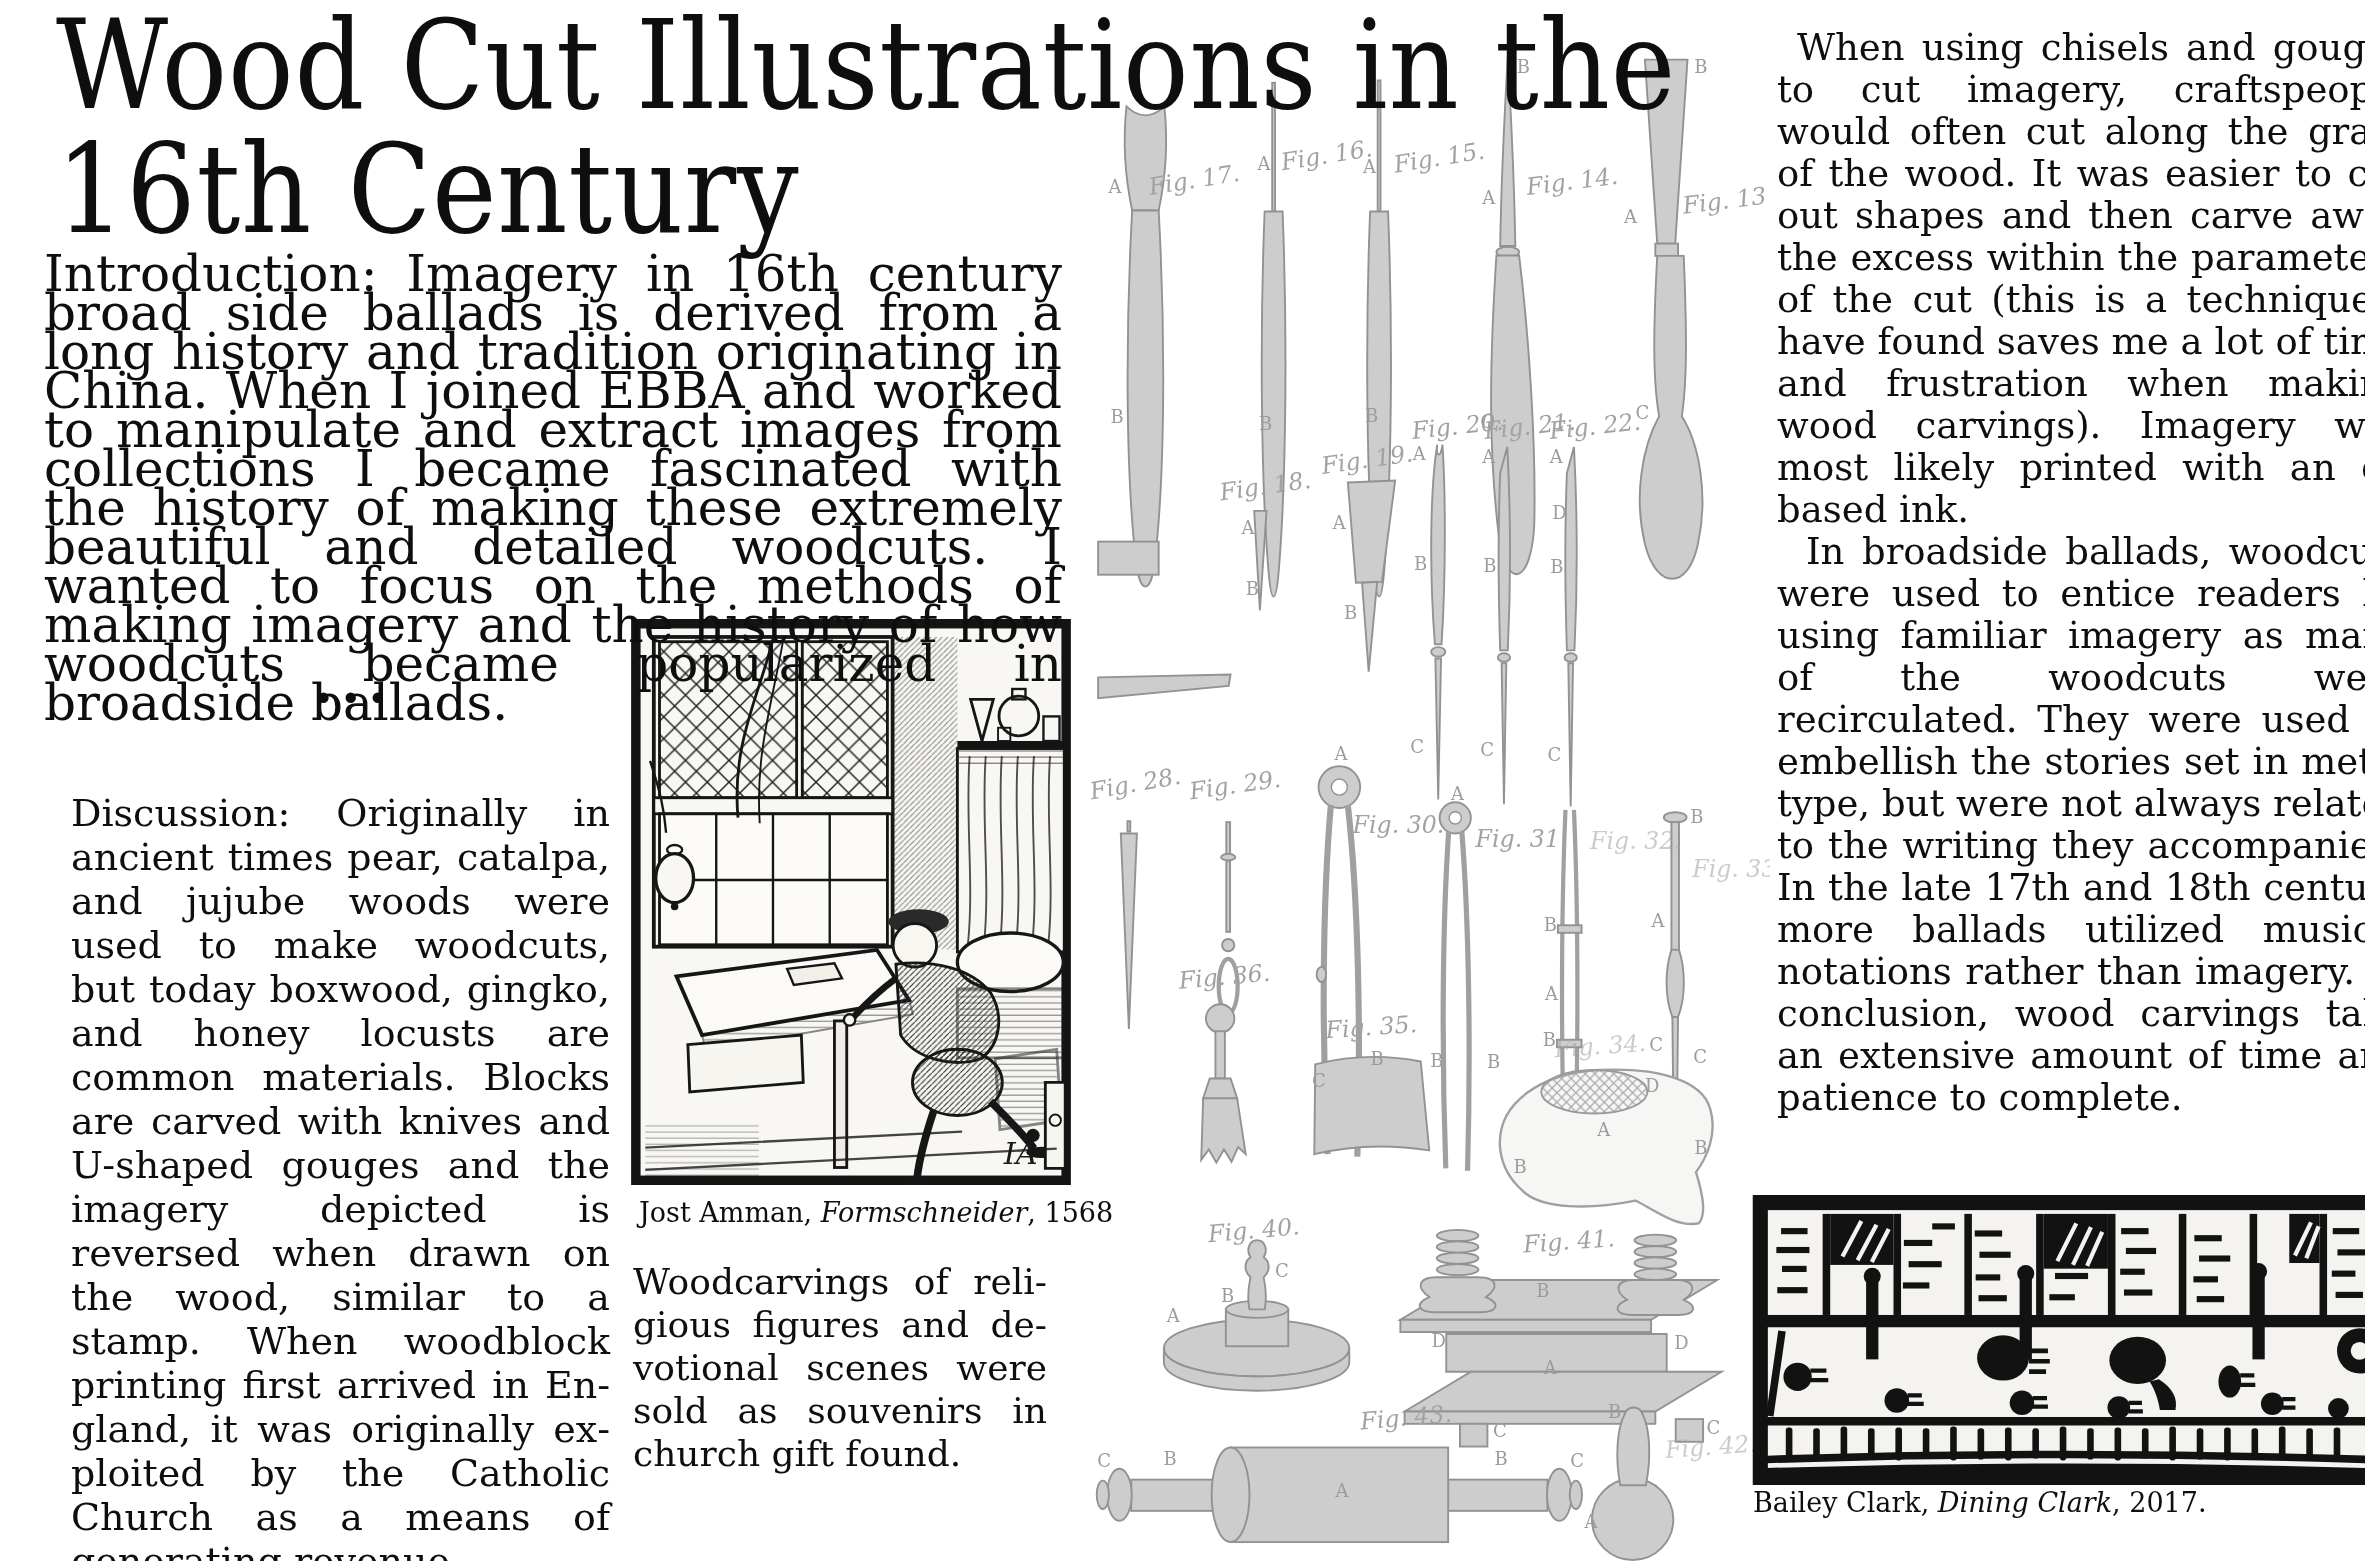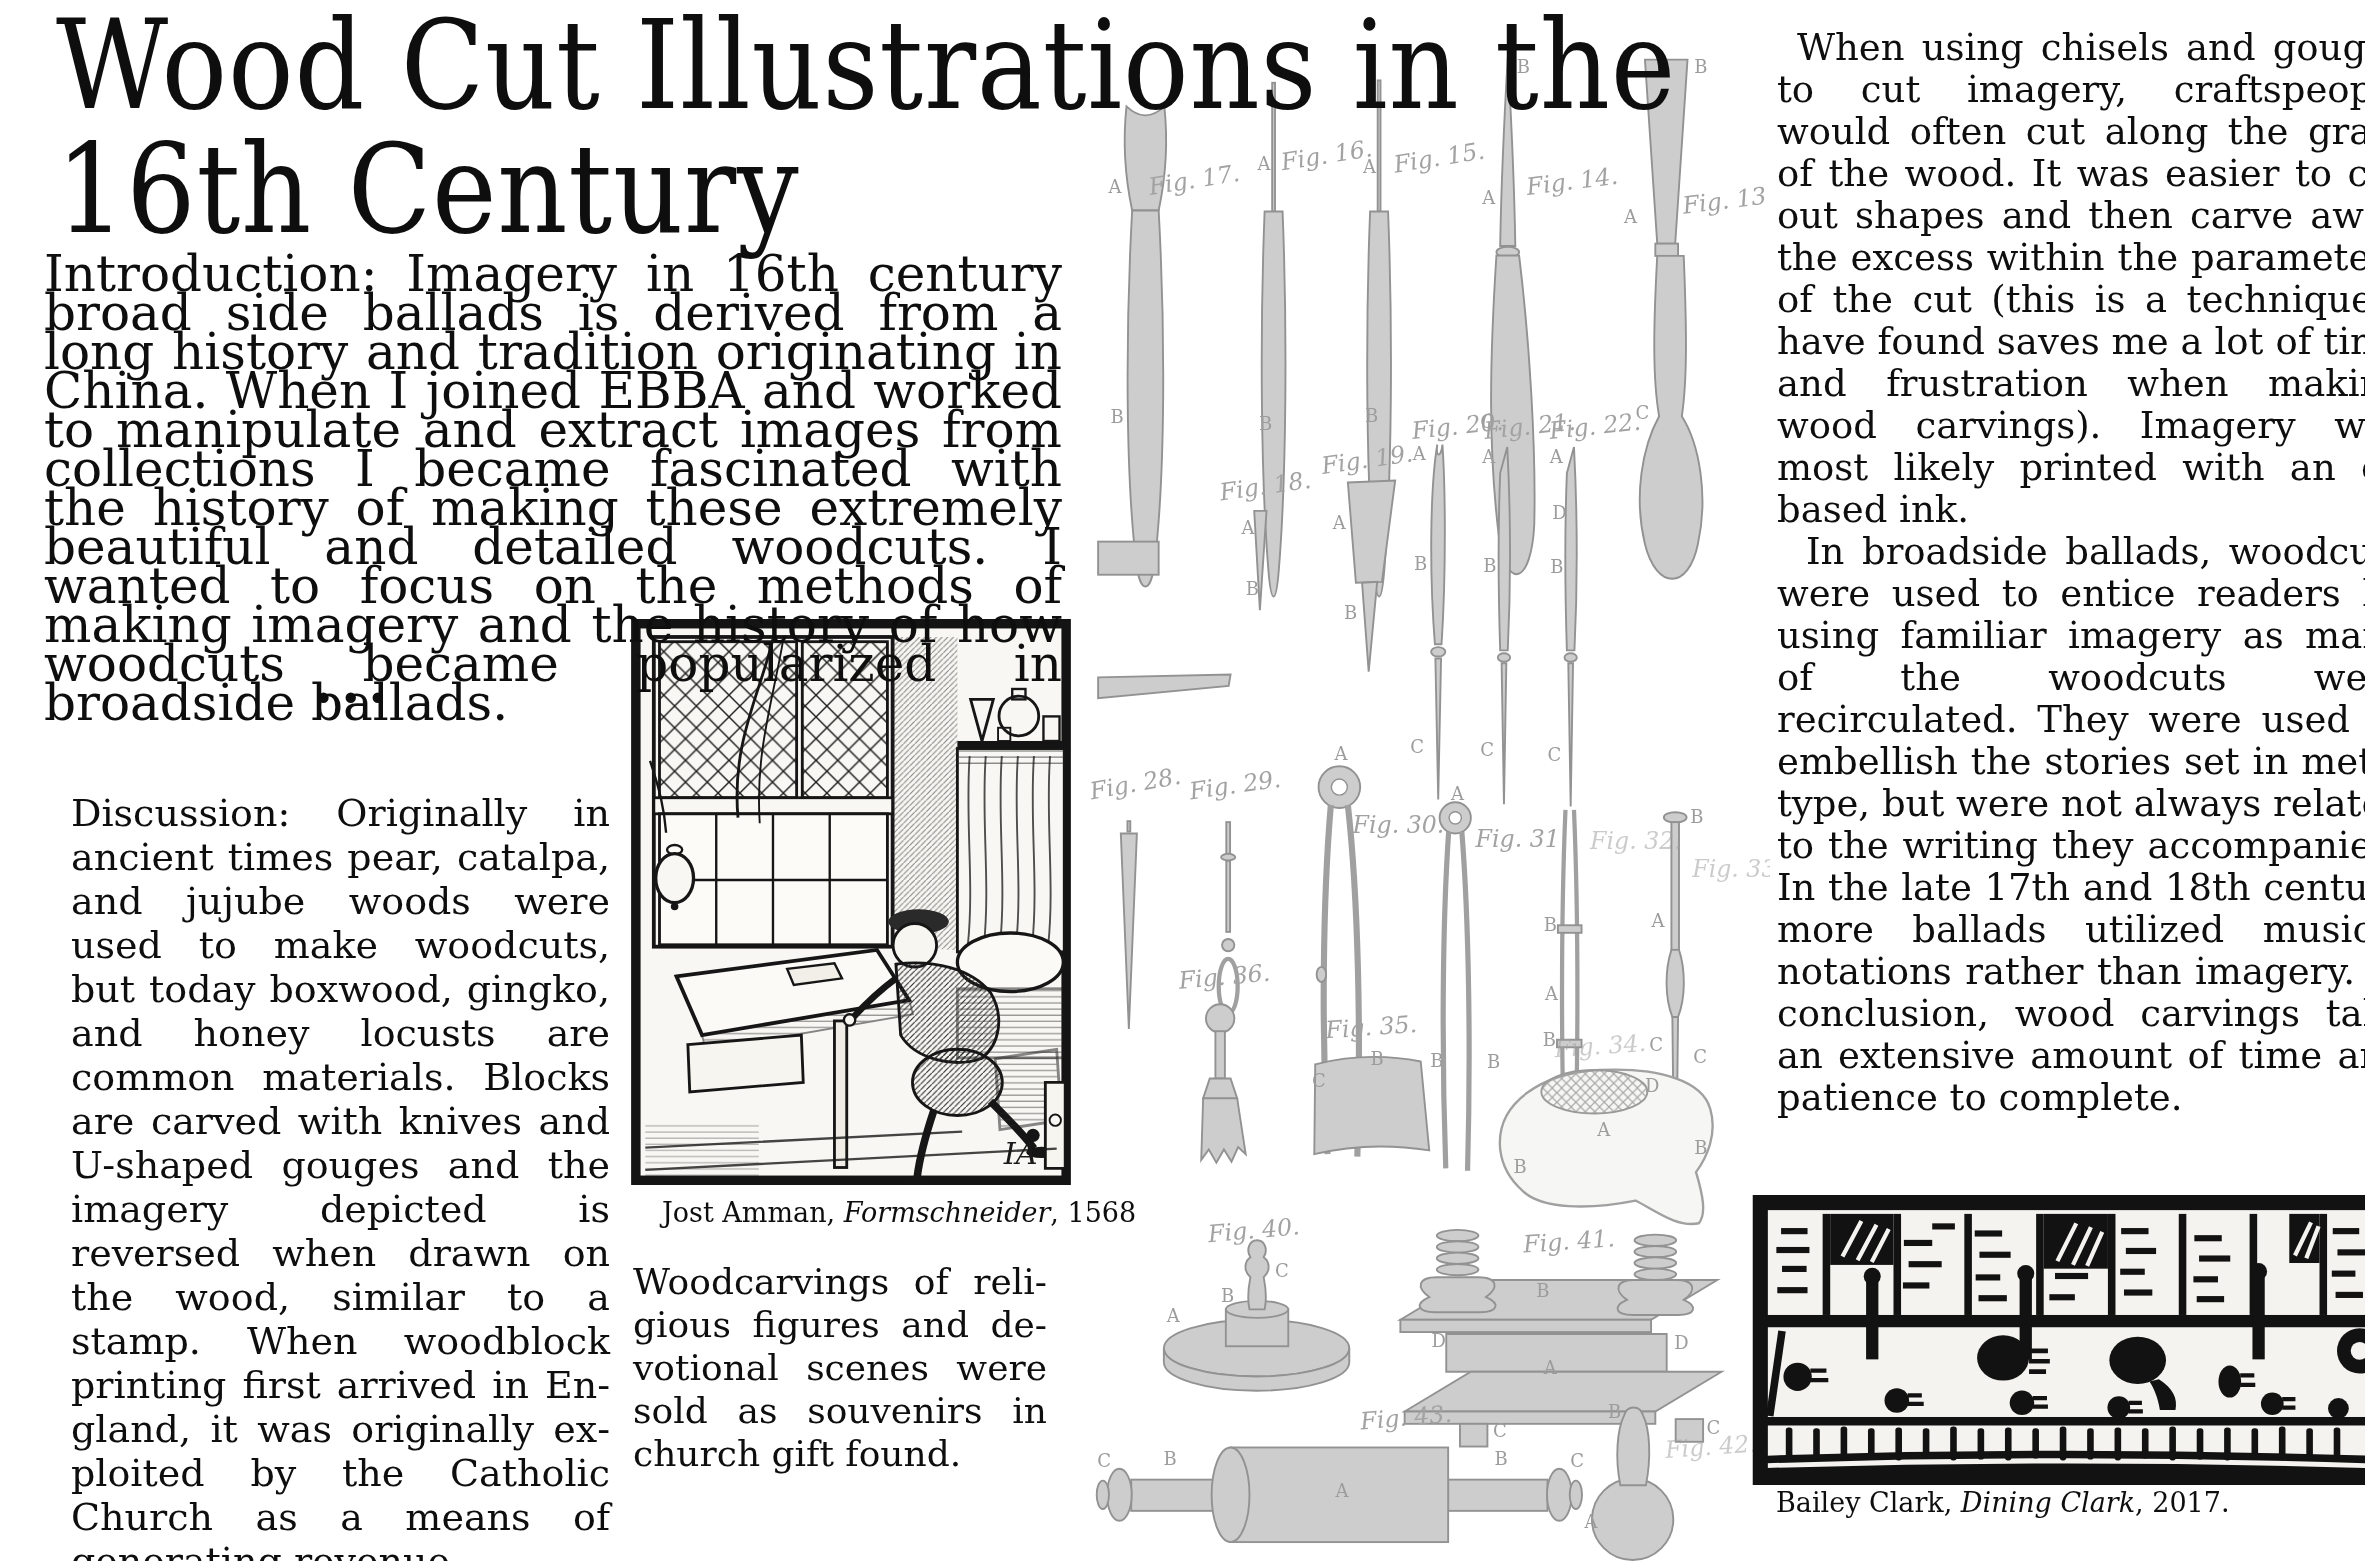--- a/index.html
+++ b/index.html
@@ -14,21 +14,21 @@
   
   .par{text-align:justify;hyphens:manual;-webkit-hyphens:manual;z-index:3;}
   #intro{left:44px;top:255px;width:1018px;font-size:50px;line-height:39px;}
   #dots{left:255px;top:649px;width:199px;text-align:center;font-size:56px;
         font-weight:700;letter-spacing:7.6px;z-index:3;}
   #discussion{left:71px;top:791px;width:539px;font-size:38px;line-height:44px;}
   #rightcol{left:1777px;top:26.5px;width:630px;font-size:37px;line-height:42px;}
   #rightcol .p1{text-indent:20px;margin:0;}
   #rightcol .p2{text-indent:29px;margin:0;}
   #note{left:633px;top:1260px;width:414px;font-size:36px;line-height:43px;}
-  .caption{font-size:27px;line-height:30px;z-index:3;white-space:nowrap;margin-left:23px;}
+  .caption{font-size:27px;line-height:30px;z-index:3;white-space:nowrap;}
   #cap-amman{left:639px;top:1198px;}
   #cap-dining{left:1753px;top:1488px;}
   .ital{font-style:italic;}
   
   #plate{left:1079px;top:0;width:691px;height:1561px;z-index:1;}
   #amman{left:631px;top:619px;width:440px;height:566px;z-index:2;}
   #dining{left:1752px;top:1195px;width:658px;height:290px;z-index:2;}
   .figlbl{font-family:"DejaVu Serif",serif;font-style:italic;font-size:50px;fill:#a2a2a2;}
   .mark{font-family:"DejaVu Serif",serif;font-size:38px;fill:#9c9c9c;}
   .faint{opacity:.55;}

